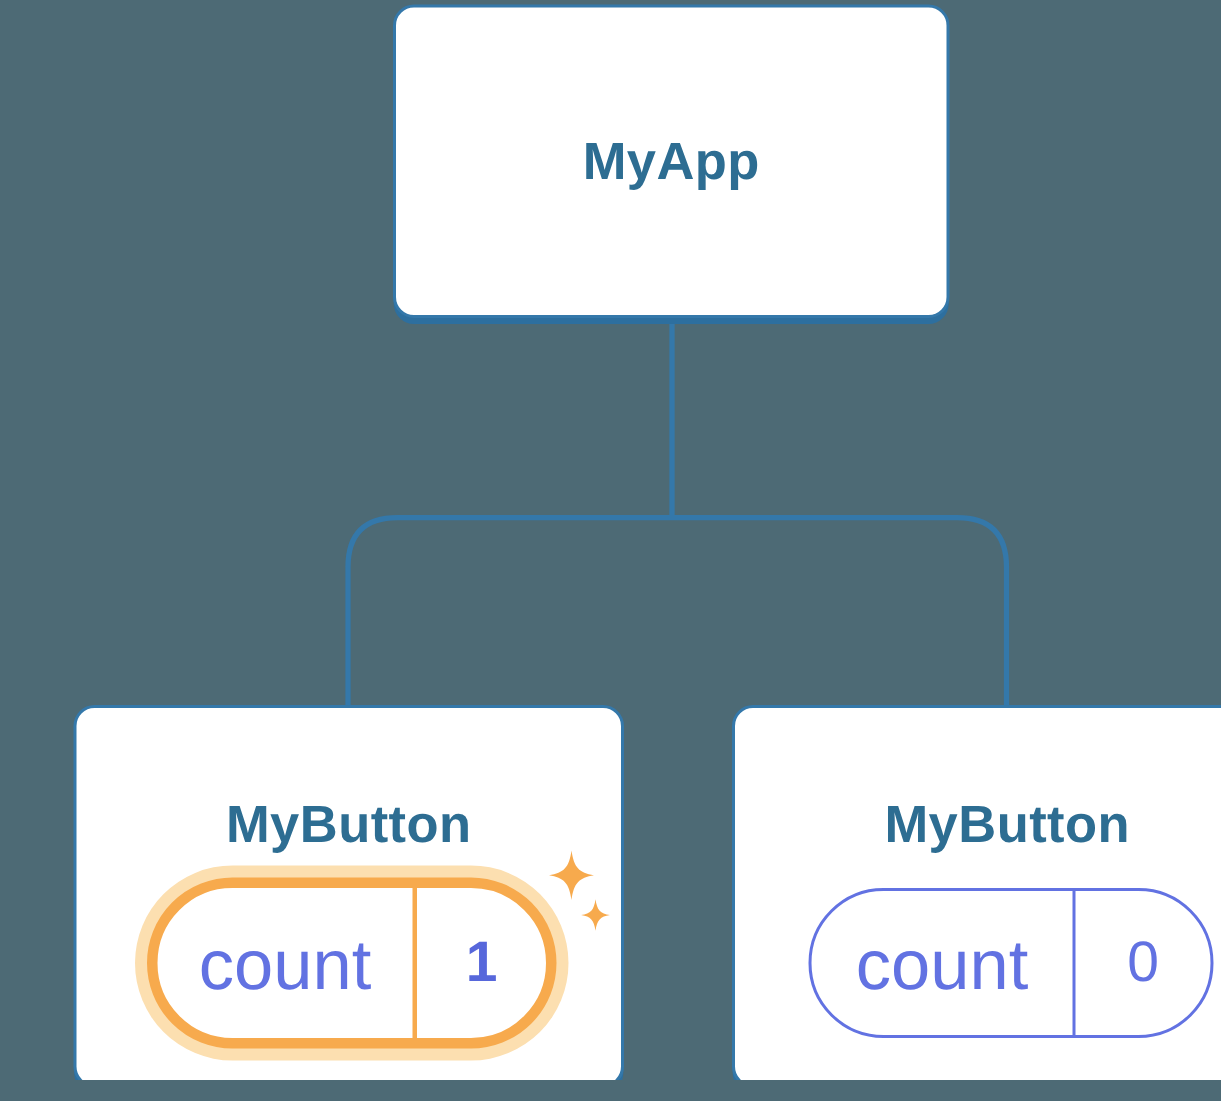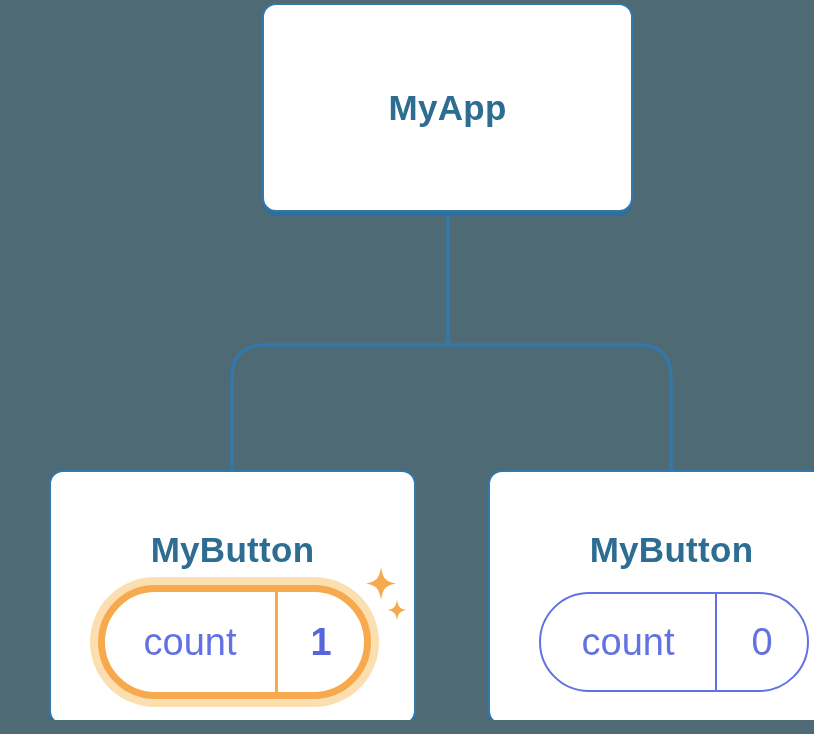--- a/index.html
+++ b/index.html
@@ -87,21 +87,21 @@
     left:49px; top:120px;
     width:270px; height:100px;
     border:2px solid var(--indigo);
     border-radius:50px;
   }
   .state-name{
     display:flex;
     align-items:center;
     justify-content:center;
     color:var(--indigo);
-    font-size:38px;
+    font-size:47px;
   }
   .pill-highlight .state-name{flex:0 0 170px;}
   .pill-plain .state-name{flex:0 0 174px;}
   .state-divider{
     width:3px;
     align-self:stretch;
   }
   .pill-highlight .state-divider{background:var(--orange);}
   .pill-plain .state-divider{width:2px;background:var(--indigo);}
   .state-value{

